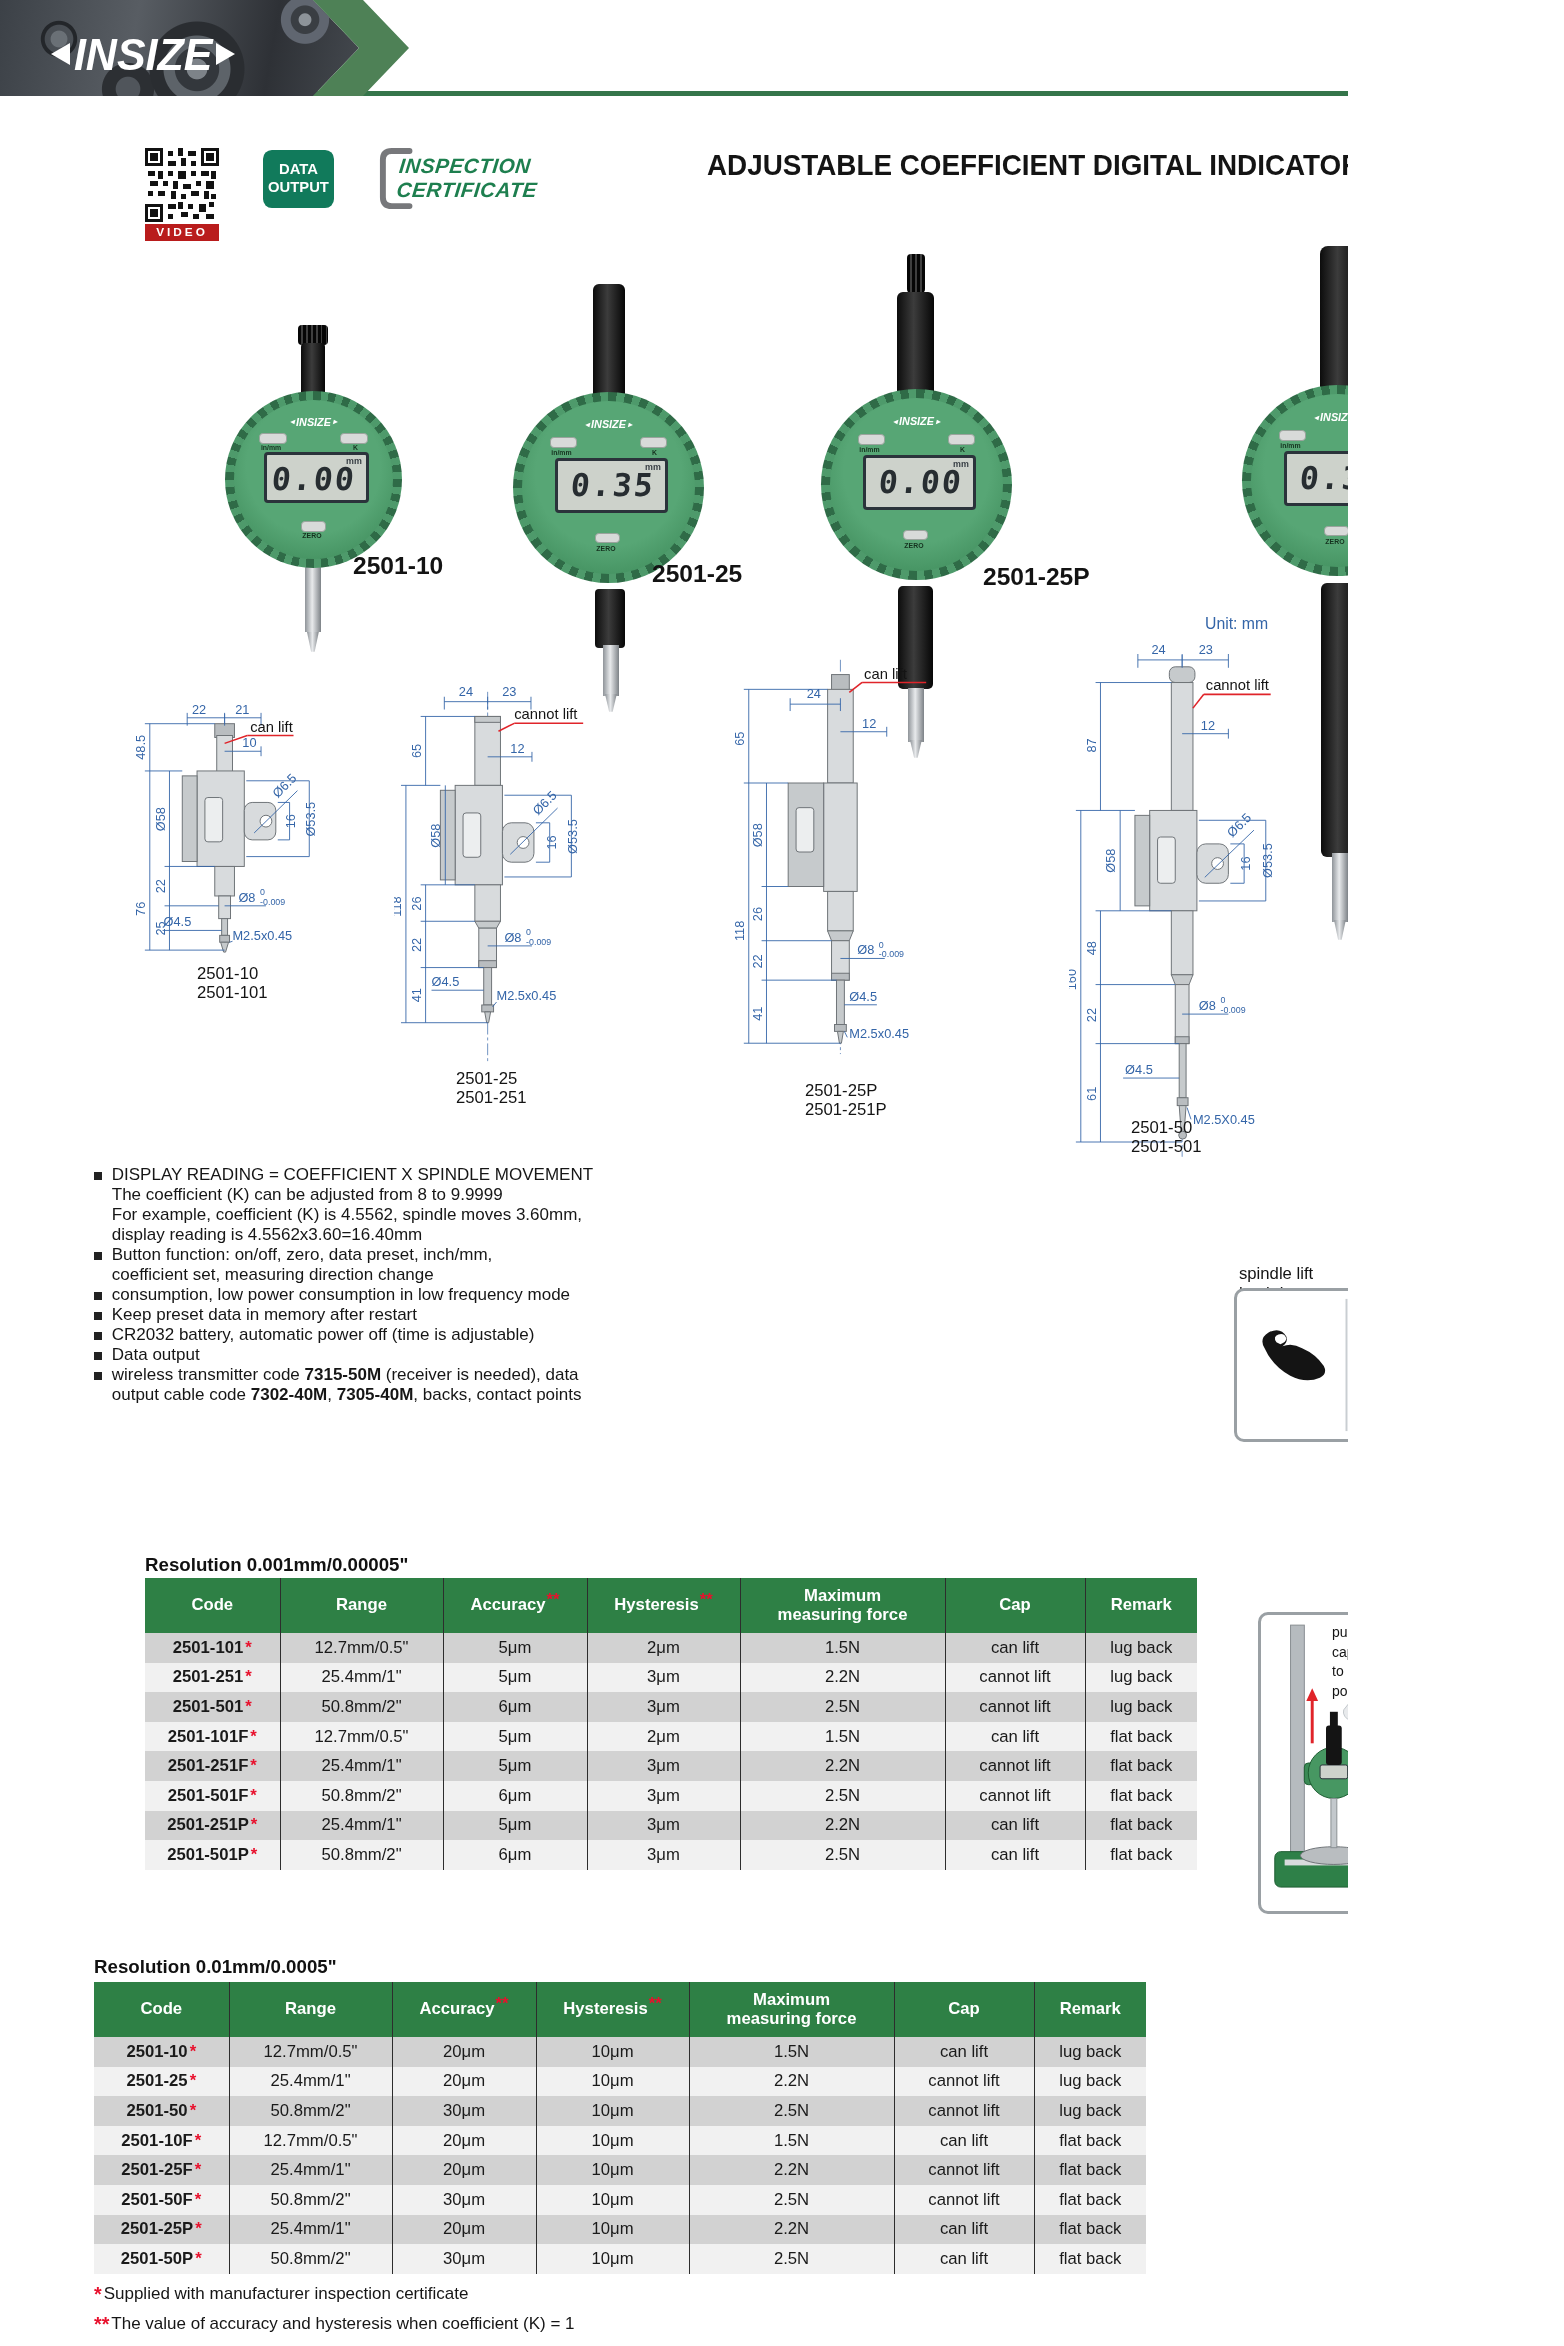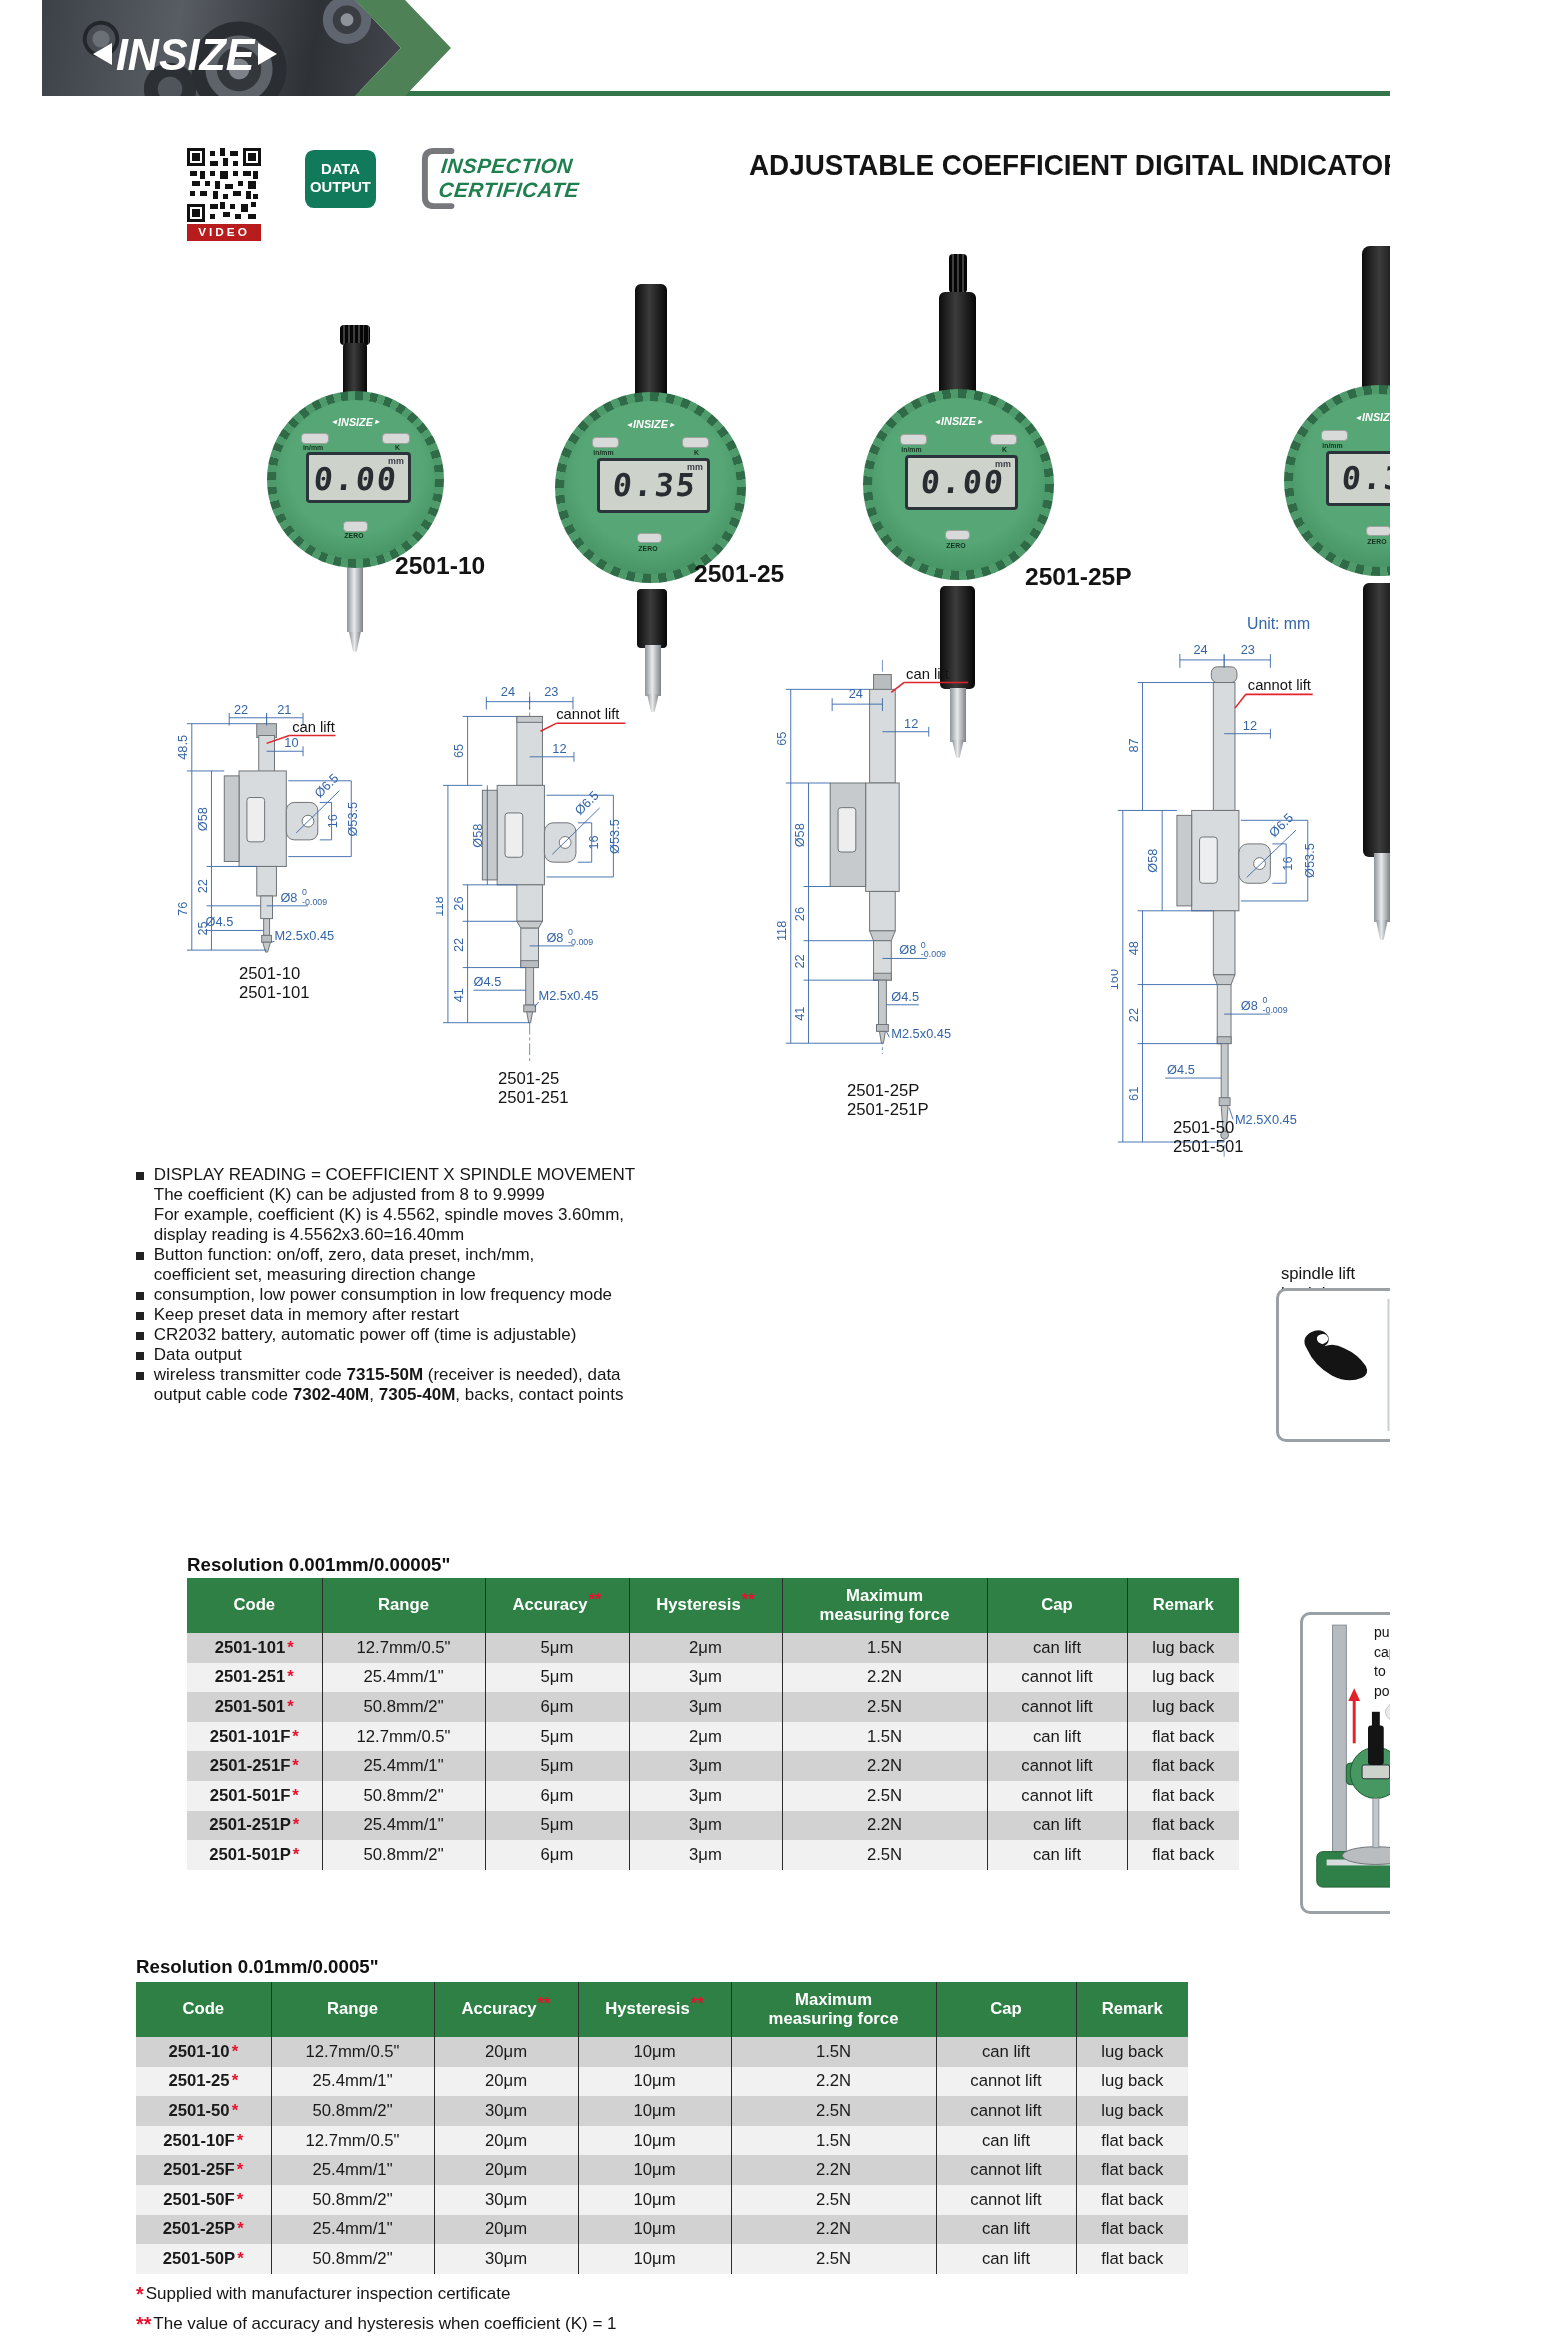--- a/index.html
+++ b/index.html
@@ -1,17 +1,17 @@
 <!DOCTYPE html>
 <html><head>
 <meta charset="utf-8">
 <style>
   html,body{margin:0;padding:0;background:#fff;}
   #page{position:relative;width:1348px;height:2346px;background:#fff;overflow:hidden;
-        font-family:"Liberation Sans", sans-serif;color:#111;margin-left:42px;}
+        font-family:"Liberation Sans", sans-serif;color:#111;}
   .abs{position:absolute;}
 
   
   #hdr-rule{position:absolute;left:0;top:91px;width:1564px;height:4.9px;background:#35754a;}
   #hdr-photo{position:absolute;left:0;top:0;width:384px;height:96px;
     background:
       radial-gradient(circle at 59px 39px, #6a7076 0 7.9px, transparent 8.9px),
       radial-gradient(circle at 59px 39px, transparent 0 13.8px, #23262a 14.8px 17.7px, transparent 18.7px),
       radial-gradient(circle at 197px 69px, #7d8389 0 9.9px, #33373c 10.8px 21.7px, #5d6369 22.7px 33px, #2a2d31 34px 47px, transparent 48px),
       radial-gradient(circle at 305px 19.7px, #8d9399 0 5.9px, #3a3e43 6.9px 13.8px, #606670 14.8px 23.6px, transparent 24.6px),

